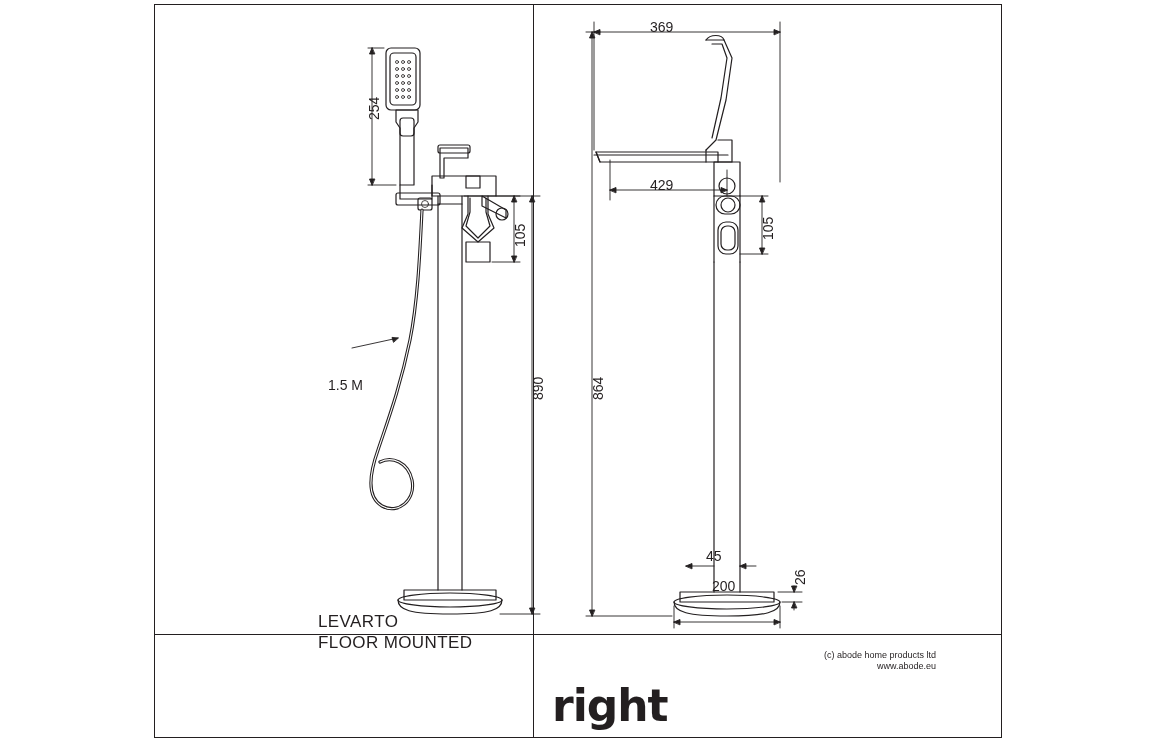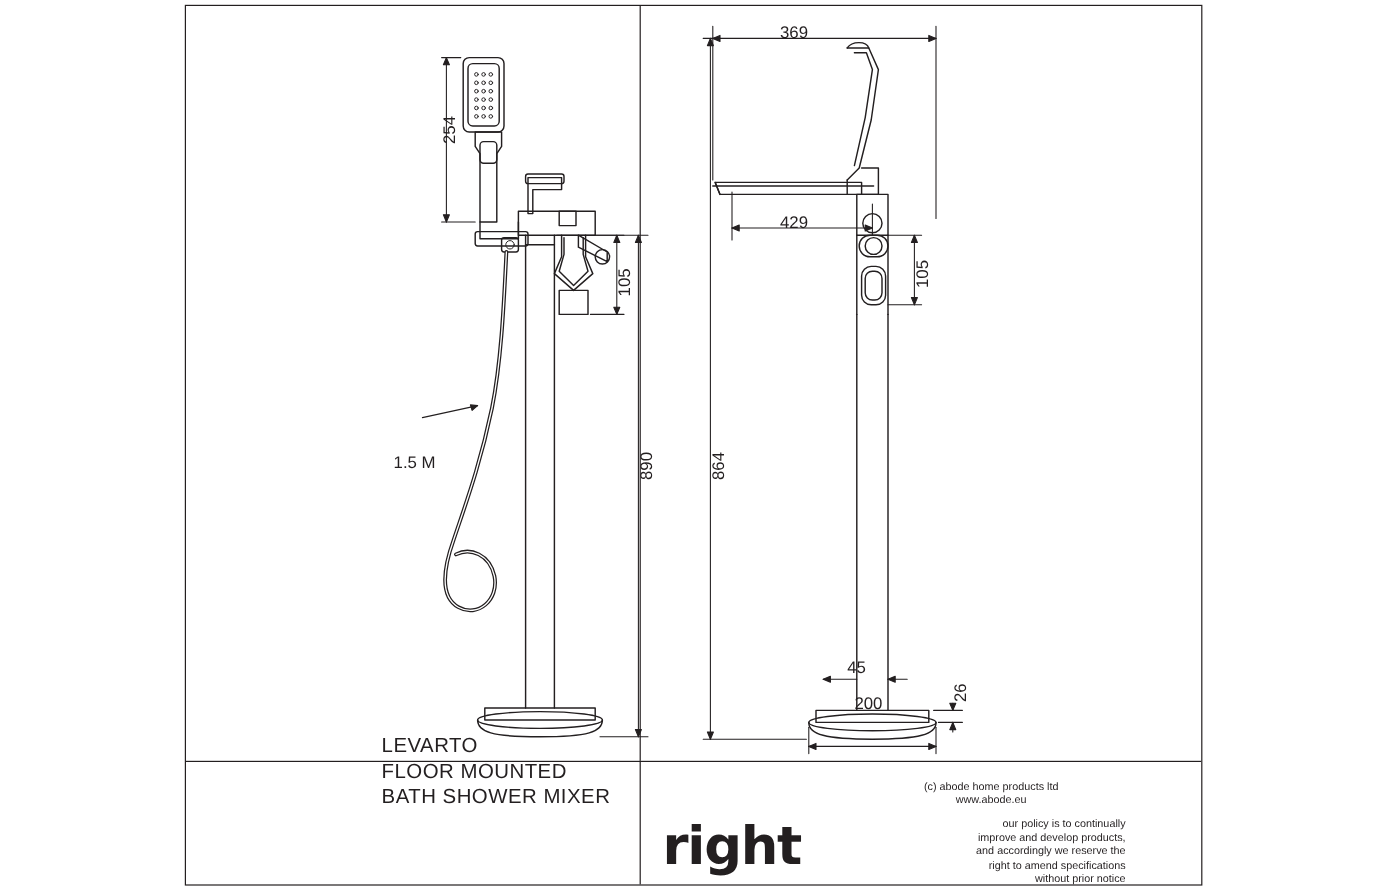--- a/index.html
+++ b/index.html
@@ -72,21 +72,21 @@
     font-size: 44px;
     font-weight: 700;
     letter-spacing: -1px;
     color: #231f20;
   }
   .legal-top {
     position: absolute;
     left: 716px;
     top: 650px;
     width: 220px;
-    text-align: center;
+    text-align: right;
     font-size: 9px;
     line-height: 11px;
     color: #231f20;
   }
   .legal-body {
     position: absolute;
     left: 700px;
     top: 681px;
     width: 238px;
     text-align: right;
@@ -310,21 +310,20 @@
   <div class="dim-label vert" style="left:760px; top:240px;">105</div>
 
   <div class="dim-label vert" style="left:590px; top:400px;">864</div>
 
   <div class="dim-label" style="left:682px; top:548px;margin-left:24px;">45</div>
 
   <div class="dim-label vert" style="left:792px; top:585px;">26</div>
 
   <div class="dim-label" style="left:712px; top:578px;">200</div>
 
-  <div class="title-text"><span>LEVARTO</span><br><span>FLOOR MOUNTED</span><br><span>BATH SHOWER MIXER</span></div>
+  <div class="title-text"><span>LEVARTO</span><br><span>FLOOR MOUNTED</span><br></div>
 
   <div class="brand">right</div>
 
   <div class="legal-top"><span>(c) abode home products ltd</span><br><span>www.abode.eu</span></div>
 
-  <div class="legal-body"><span>our policy is to continually</span><br><span>improve and develop products,</span><br><span>and accordingly we reserve the</span><br><span>right to amend specifications</span><br><span>without prior notice</span></div>
 
 </div>
 
 </body></html>

